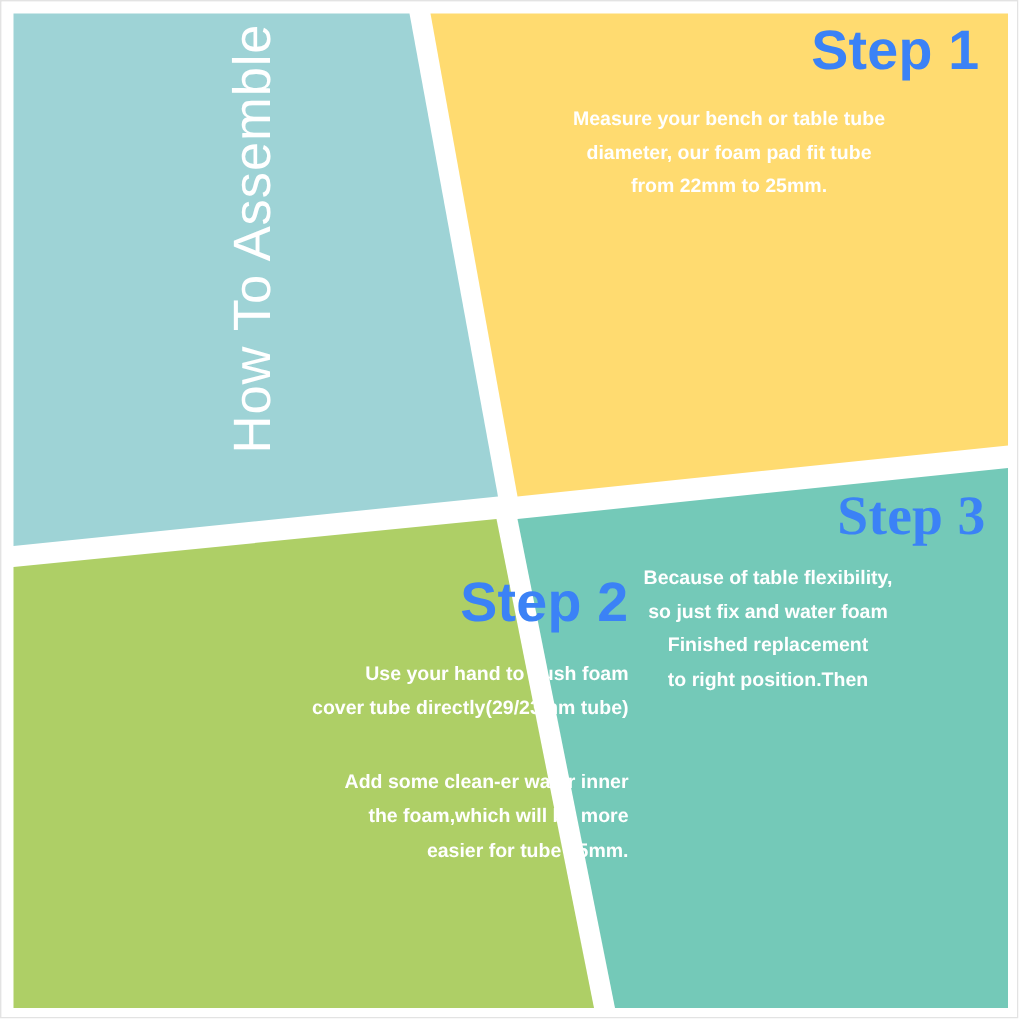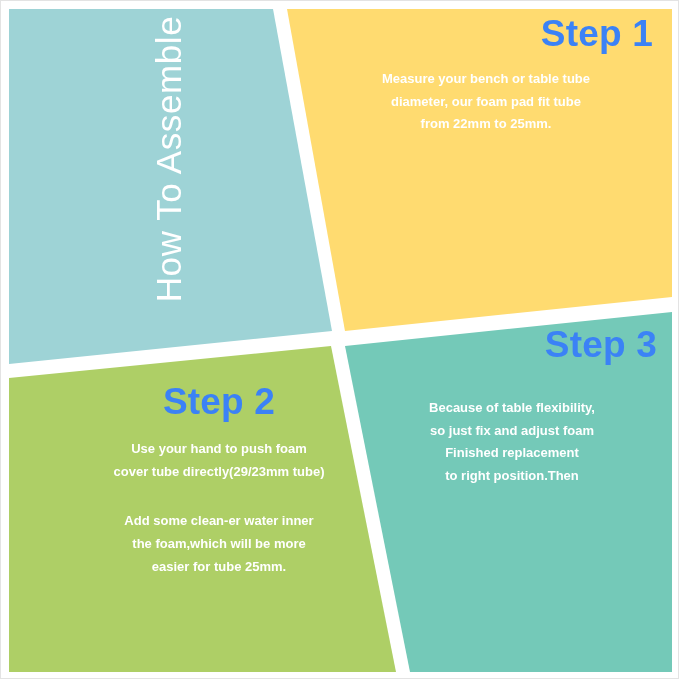--- a/index.html
+++ b/index.html
@@ -101,21 +101,21 @@
     padding-left: 14px;
     padding-right: 6px;
   }
 
   
   #panel-step2 {
     left: 18px;
     top: 382px;
     width: 400px;
     height: 280px;
-    text-align: center;
+    text-align: right;
   }
   #panel-step2 .step-heading {
     margin-bottom: 16px;
   }
   #panel-step2 .step-body p {
     margin: 0;
   }
   #panel-step2 .step-body p.spacer-after {
     margin-bottom: 27px;
   }
@@ -123,21 +123,22 @@
   
   #panel-step3 {
     left: 352px;
     top: 325px;
     width: 316px;
     height: 280px;
     text-align: right;
   }
   #panel-step3 .step-heading {
     padding-right: 12px;
-    margin-bottom: 32px;
+    margin-bottom: 9px;
+    font-family: Liberation Serif, serif;
   }
   #panel-step3 .step-body {
     text-align: center;
     padding-left: 4px;
     padding-right: 2px;
   }
 </style>
 </head>
 <body>
 
@@ -181,19 +182,19 @@
         <span>the foam,which will be more</span><br>
         <span>easier for tube 25mm.</span>
       </p>
     </div>
   </div>
 
   <div class="overlay" id="panel-step3">
     <div class="step-heading">Step 3</div>
     <div class="step-body">
       <div>Because of table flexibility,</div>
-      <div>so just fix and adjust foam</div>
+      <div>so just fix and water foam</div>
       <div>Finished replacement</div>
       <div>to right position.Then</div>
     </div>
   </div>
 
 </div>
 
 </body></html>

